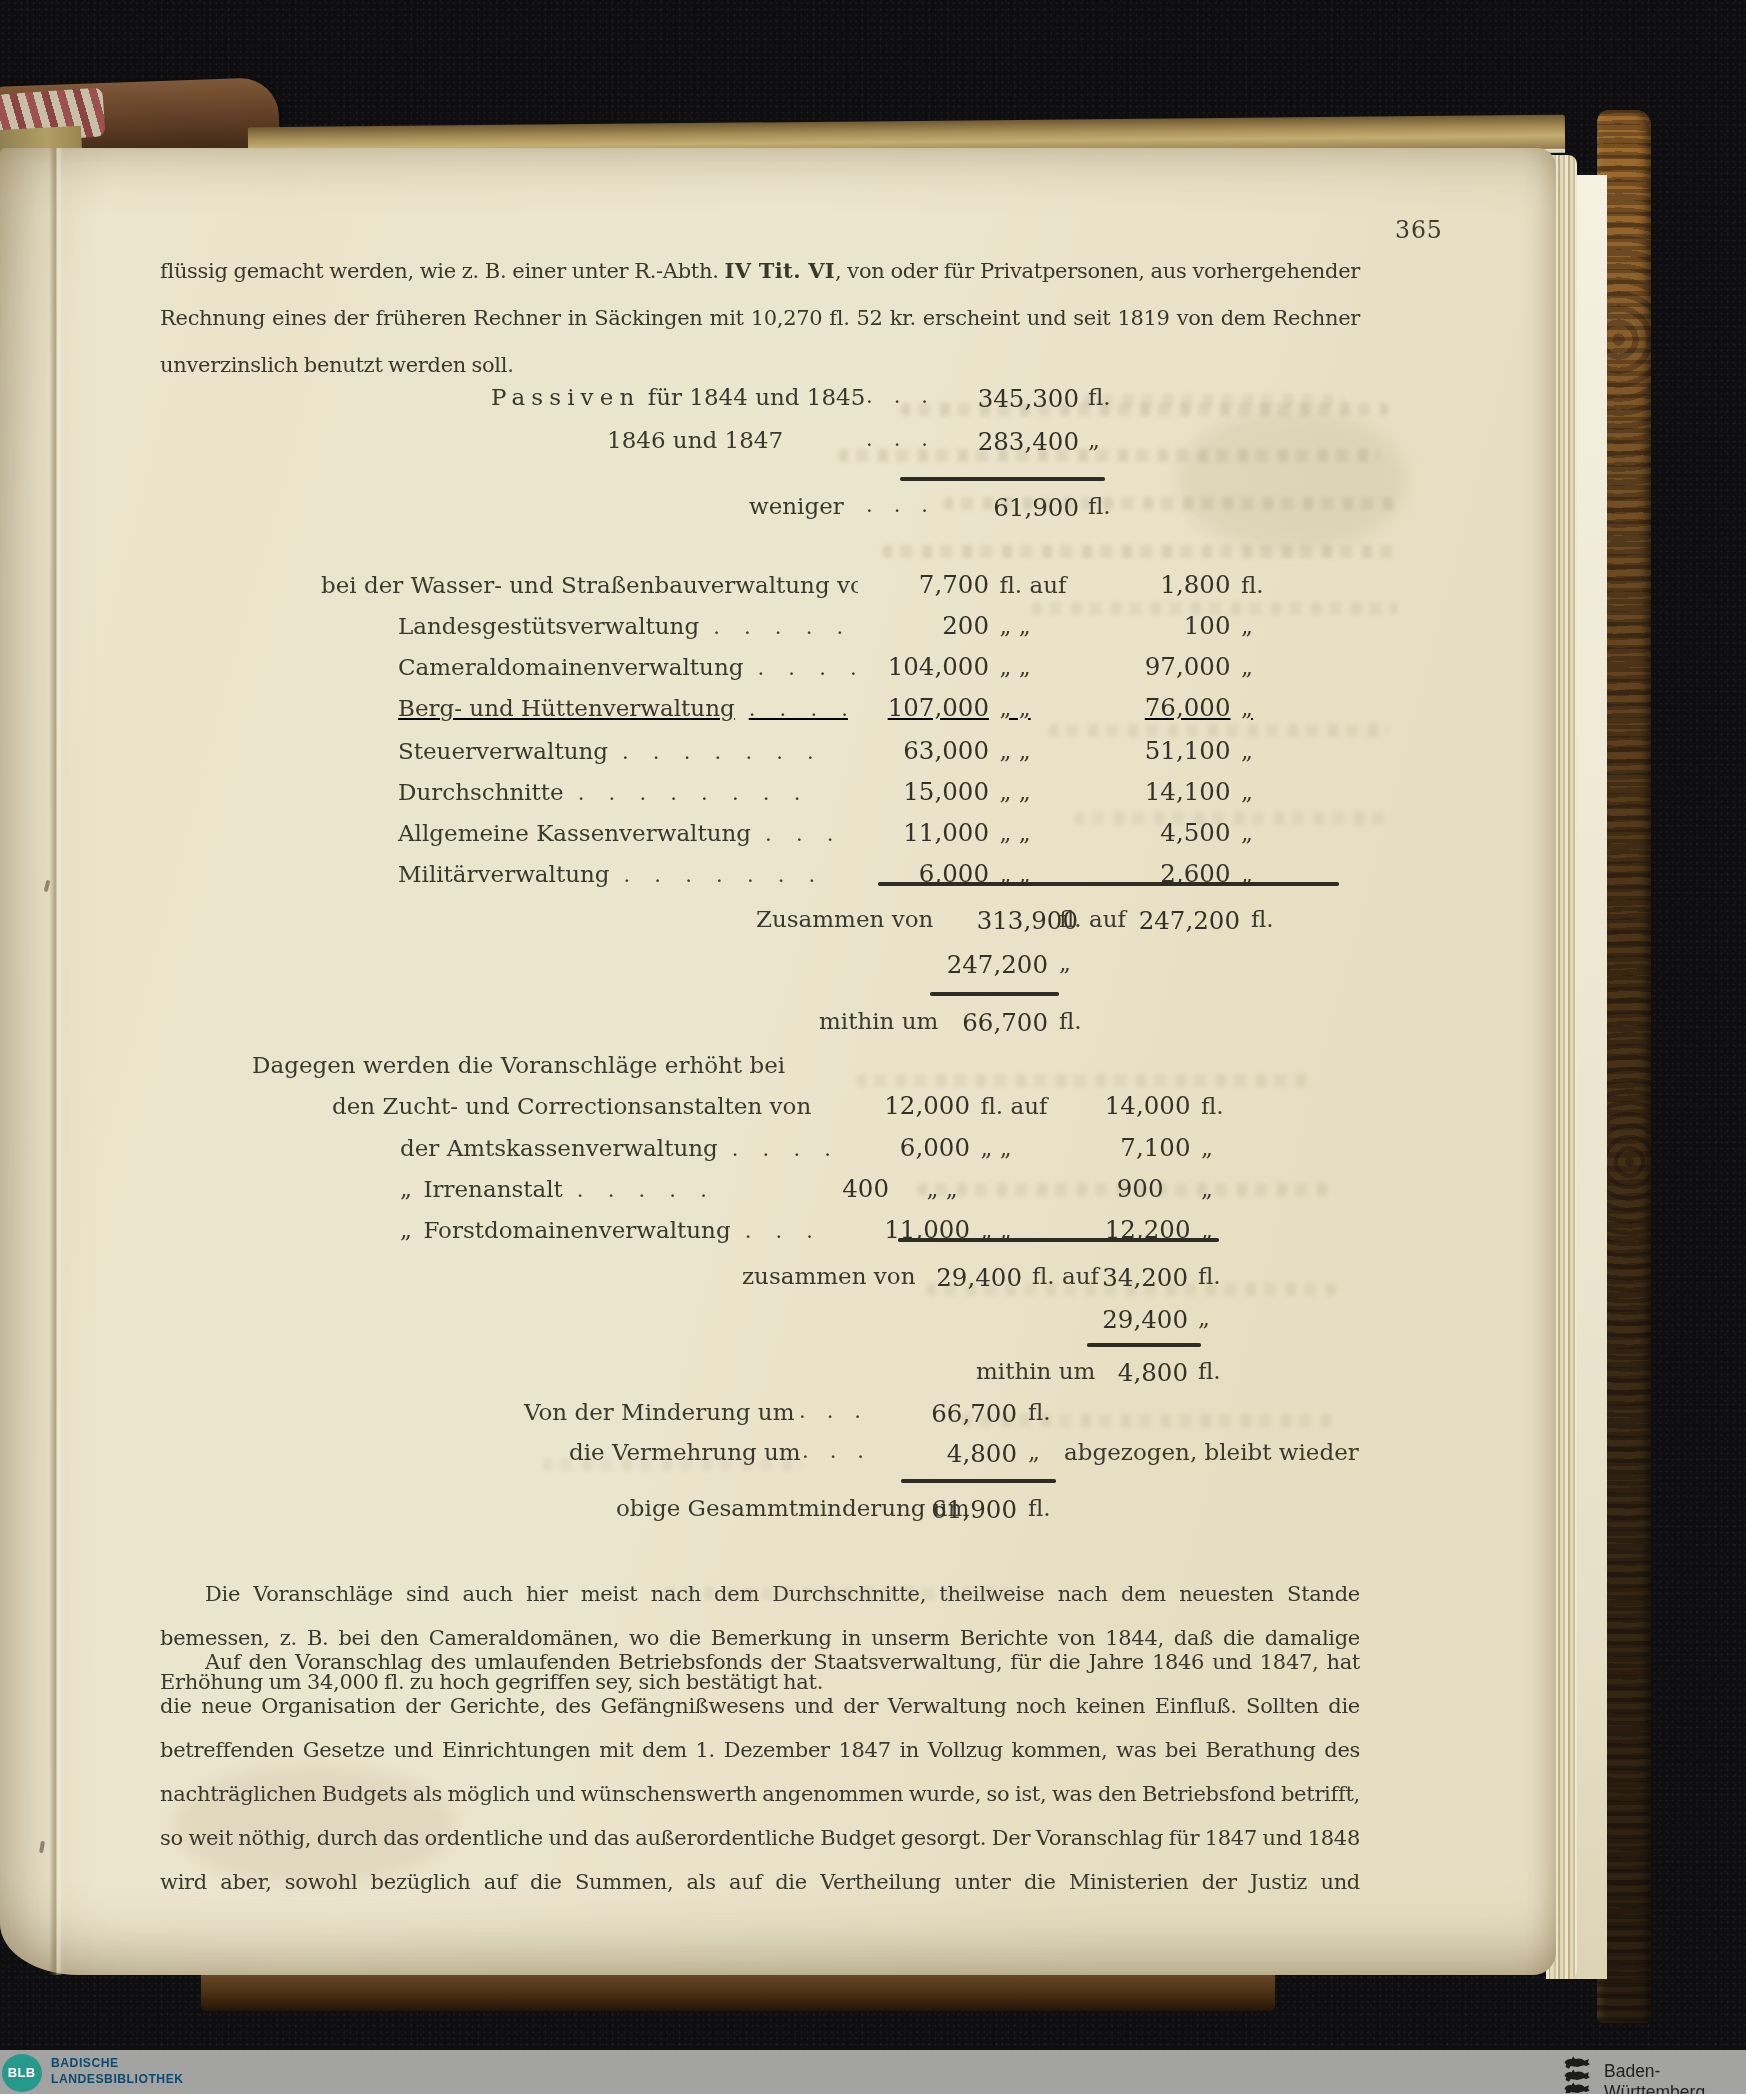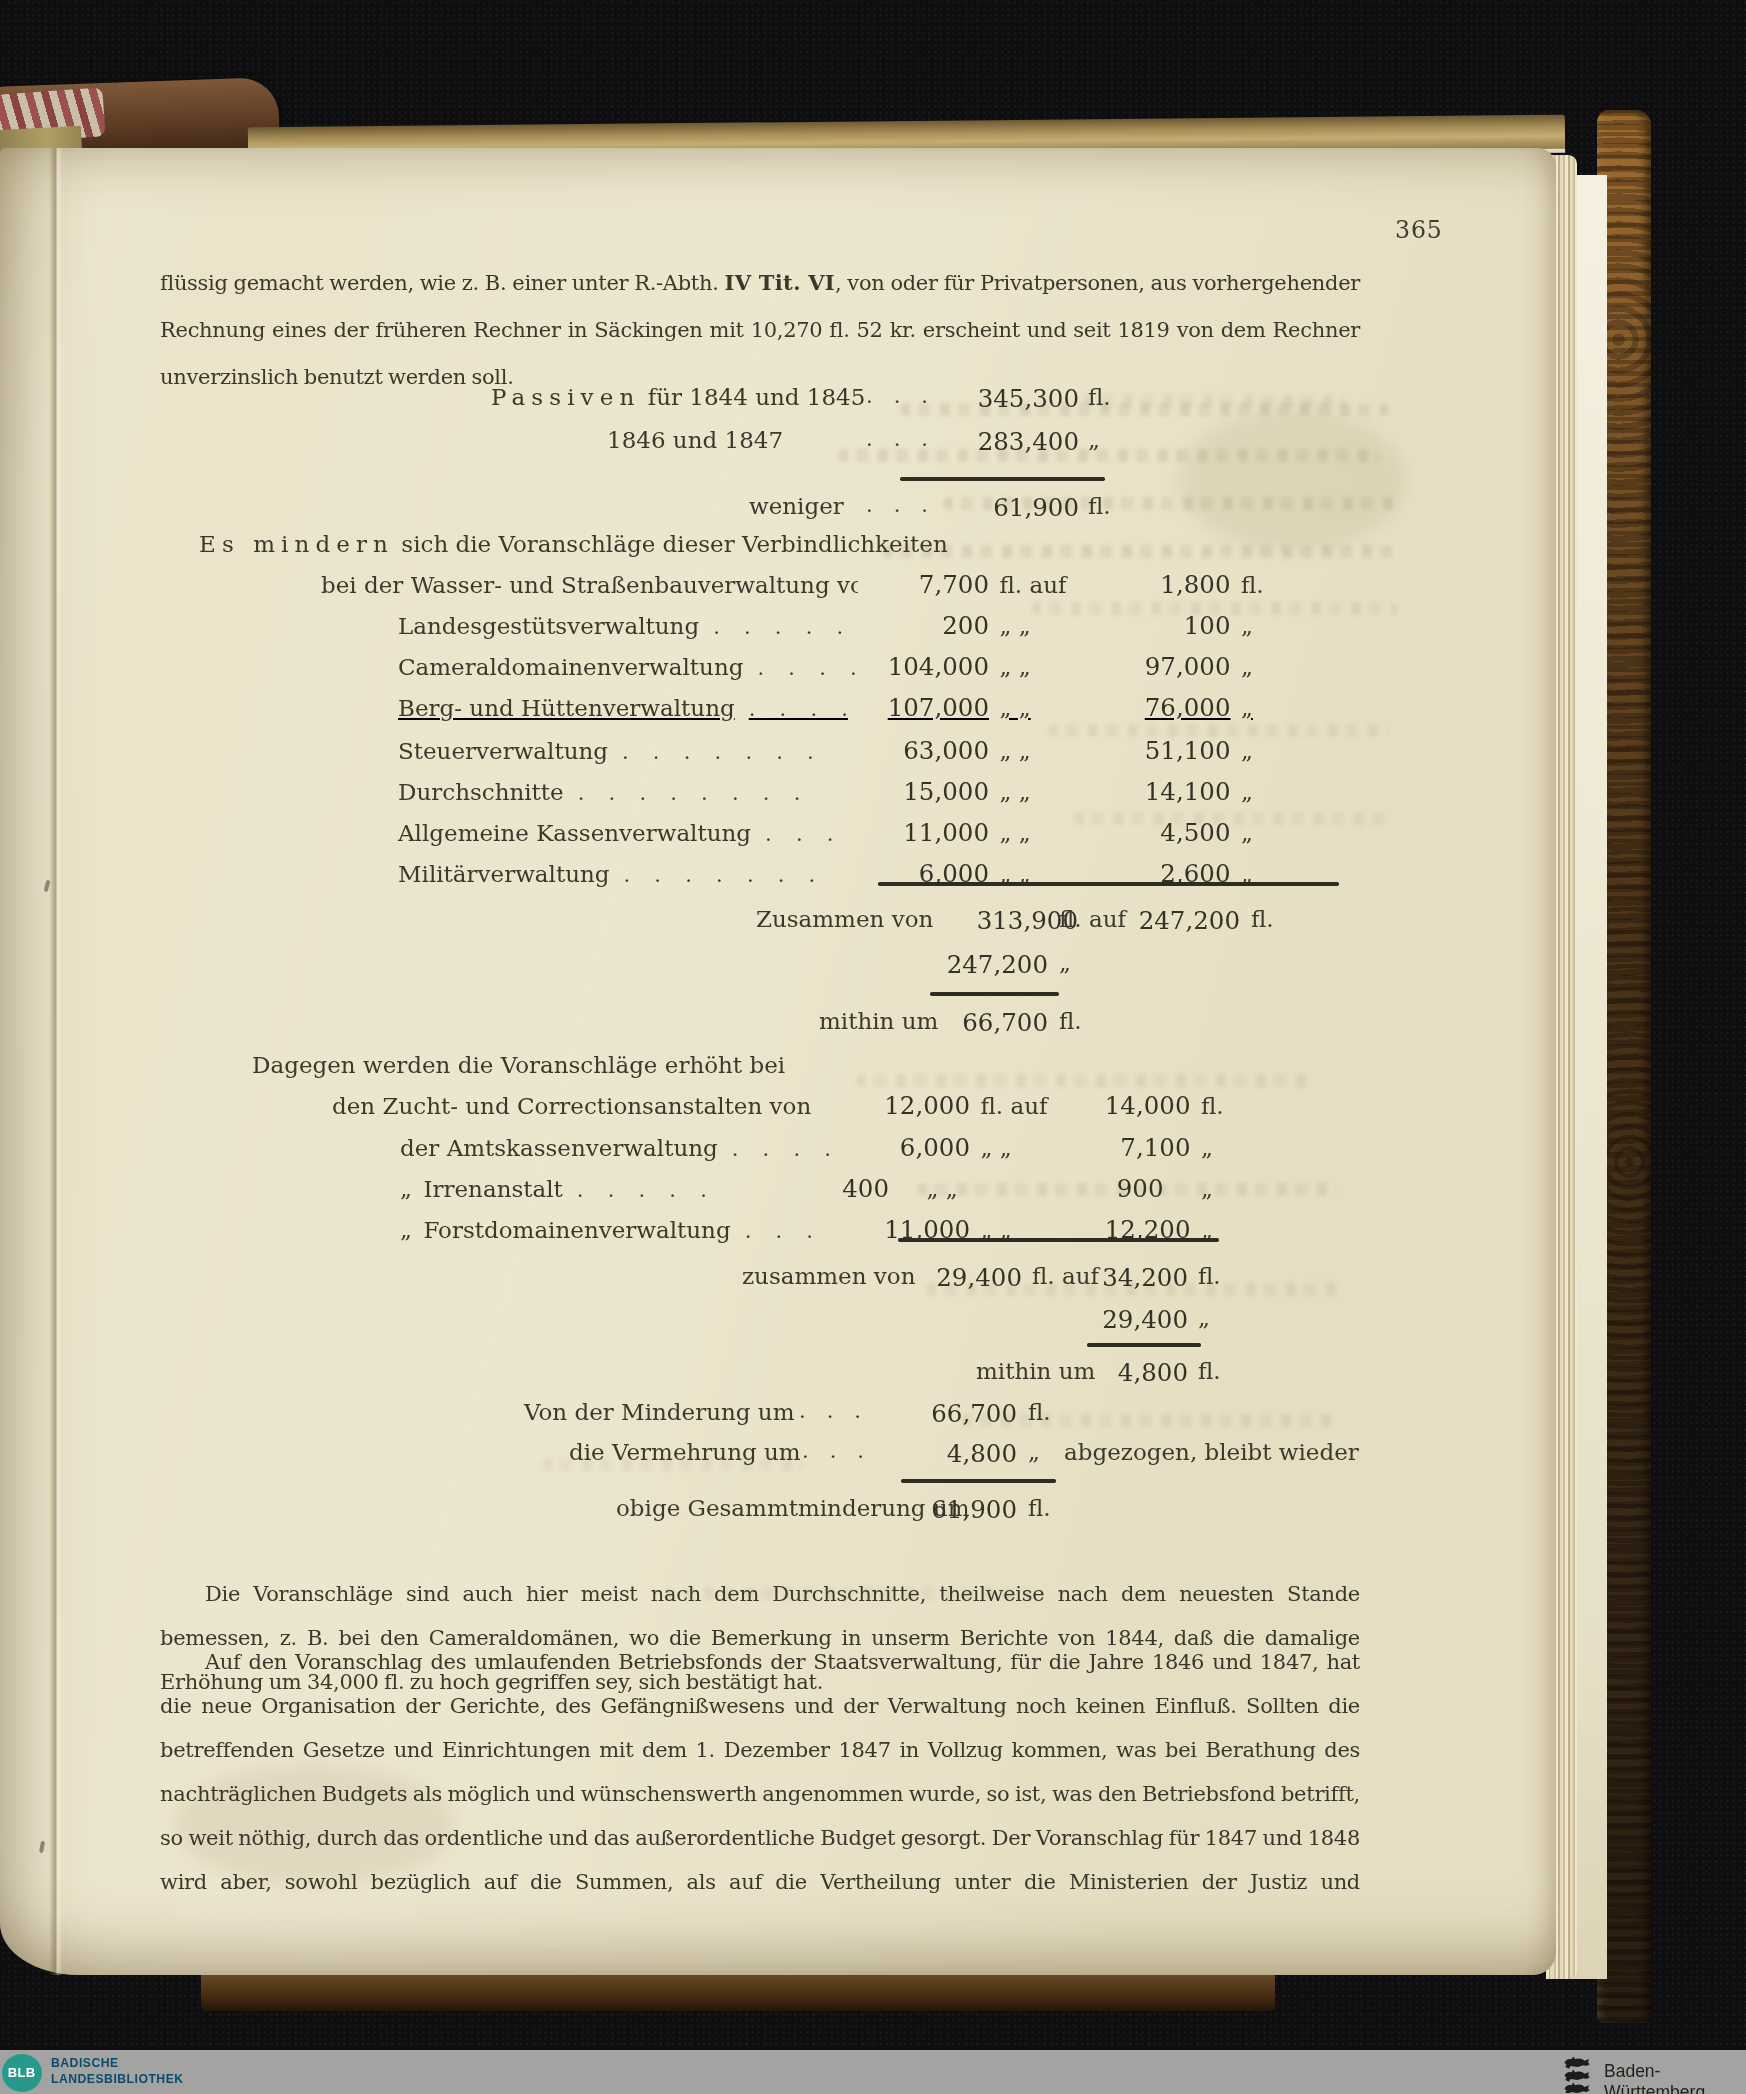--- a/index.html
+++ b/index.html
@@ -116,21 +116,21 @@
   <div class="ghost" style="left:1074px;top:664px;width:314px;opacity:.35;"></div>
   <div class="ghost" style="left:856px;top:926px;width:454px;opacity:.4;"></div>
   <div class="ghost" style="left:917px;top:1035px;width:419px;opacity:.45;"></div>
   <div class="ghost" style="left:926px;top:1135px;width:411px;opacity:.4;"></div>
   <div class="ghost" style="left:961px;top:1266px;width:376px;opacity:.4;"></div>
   <div class="ghost" style="left:542px;top:1310px;width:262px;opacity:.3;"></div>
   <div class="ghost" style="left:664px;top:1439px;width:367px;opacity:.35;"></div>
 
   <div class="abs pageno" style="left:1395px;top:68px;">365</div>
 
-  <p class="para" style="top:111px;"><span>flüssig gemacht werden, wie z. B. einer unter R.-Abth. </span><b>IV Tit. VI</b><span>, von oder für Privatpersonen, aus vorhergehender Rechnung eines der früheren Rechner in Säckingen mit 10,270 fl. 52 kr. erscheint und seit 1819 von dem Rechner unverzinslich benutzt werden soll.</span></p>
+  <p class="para" style="top:99px;"><span>flüssig gemacht werden, wie z. B. einer unter R.-Abth. </span><b>IV Tit. VI</b><span>, von oder für Privatpersonen, aus vorhergehender Rechnung eines der früheren Rechner in Säckingen mit 10,270 fl. 52 kr. erscheint und seit 1819 von dem Rechner unverzinslich benutzt werden soll.</span></p>
 
   <div class="abs" style="top:236px;left:0;width:100%;height:35px;">
     <span class="lb" style="left:491px;"><span class="sp">Passiven</span><span> für 1844 und 1845</span></span>
     <span class="dt" style="left:866px;">. . .</span>
     <span class="nb" style="left:924px;width:155px;">345,300</span>
     <span class="lb" style="left:1088px;">fl.</span>
   </div>
   <div class="abs" style="top:279px;left:0;width:100%;height:35px;">
     <span class="lb" style="left:607px;">1846 und 1847</span>
     <span class="dt" style="left:866px;">. . .</span>
@@ -138,21 +138,20 @@
     <span class="lb" style="left:1088px;">„</span>
   </div>
   <div class="rule" style="top:329px;left:900px;width:205px;"></div>
   <div class="abs" style="top:345px;left:0;width:100%;height:35px;">
     <span class="lb" style="left:749px;">weniger</span>
     <span class="dt" style="left:866px;">. . .</span>
     <span class="nb" style="left:924px;width:155px;">61,900</span>
     <span class="lb" style="left:1088px;">fl.</span>
   </div>
 
-  <div class="lb" style="left:199px;top:383px;"><span class="sp">Es mindern</span><span> sich die Voranschläge dieser Verbindlichkeiten</span></div>
 
   <div class="t-row" style="top:422px;">
     <span class="lbl"><span>bei der Wasser- und Straßenbauverwaltung von</span><span class="dots"></span></span>
     <span class="n1">7,700</span>
     <span class="u1">fl. auf</span>
     <span class="n2">1,800</span>
     <span class="u2">fl.</span>
   </div>
   <div class="t-row" style="top:463px;">
     <span class="lbl pad"><span>Landesgestütsverwaltung</span><span class="dots">. . . . .</span></span>

